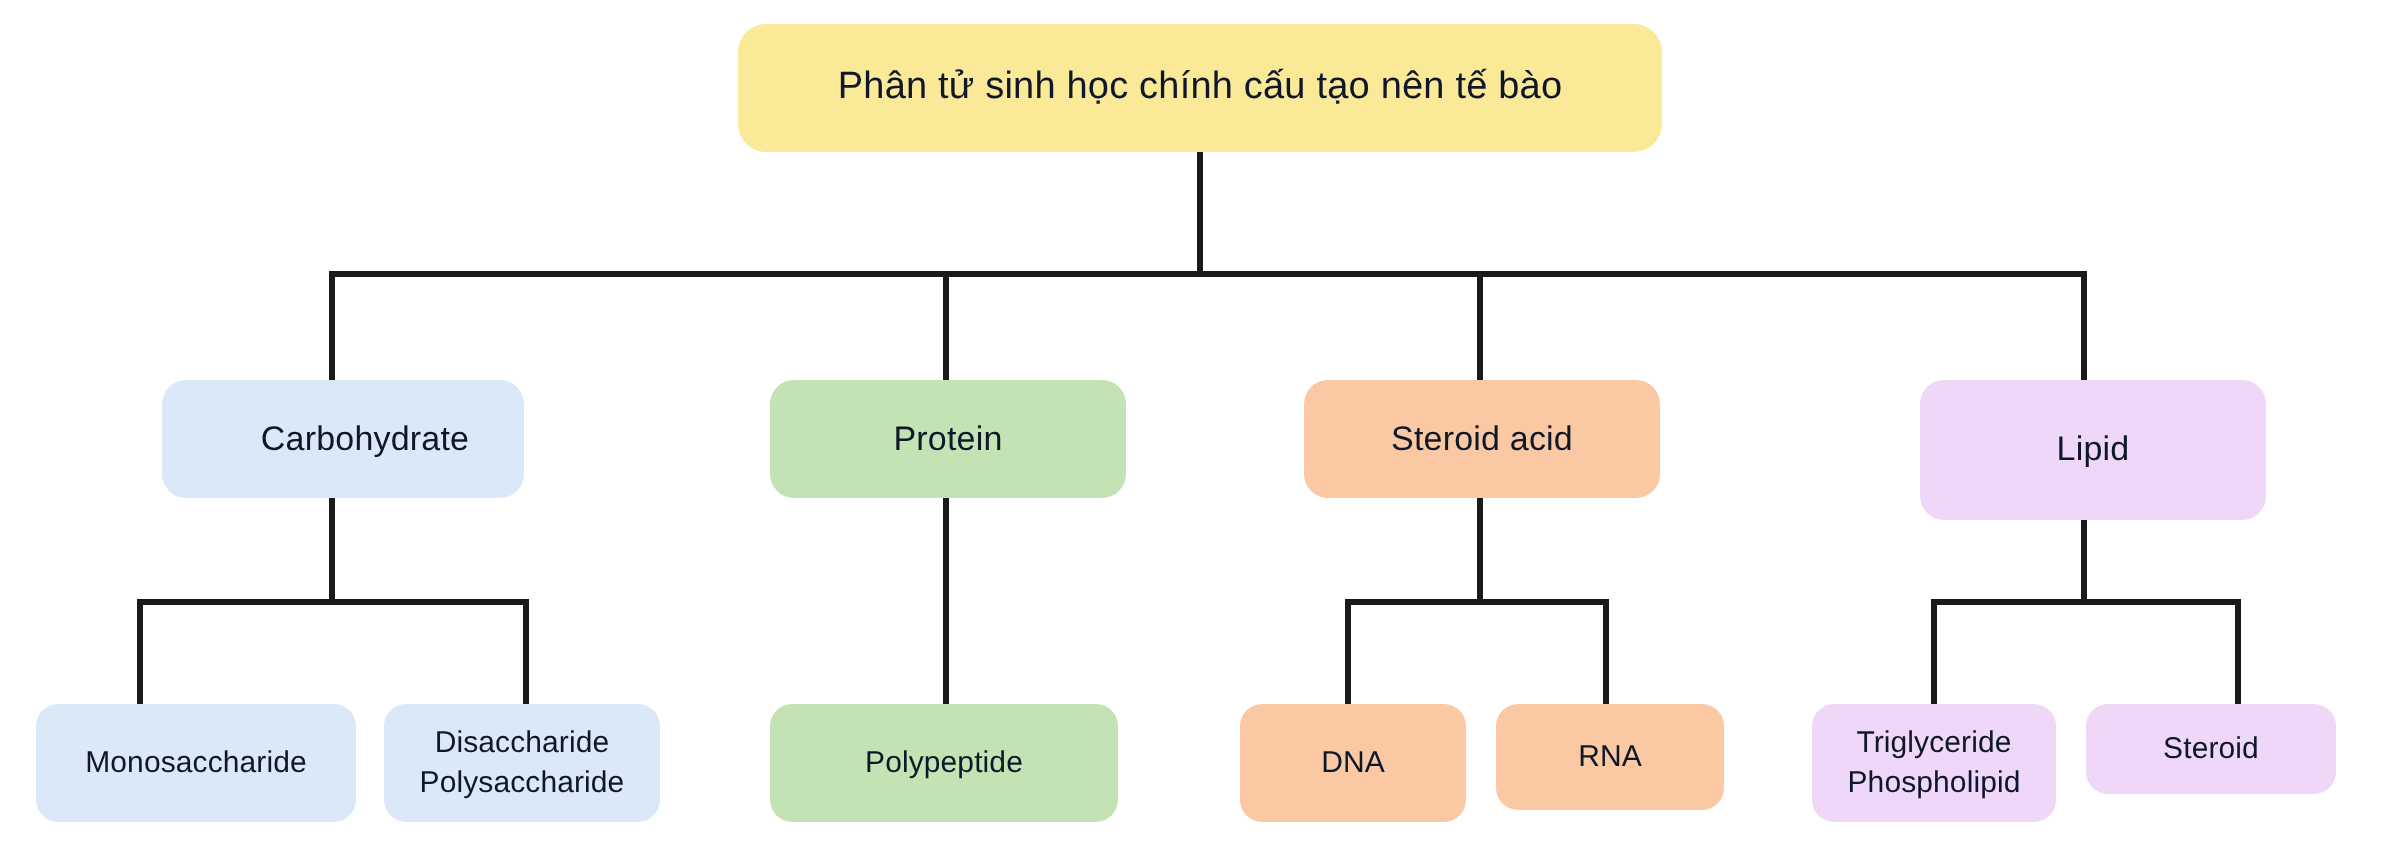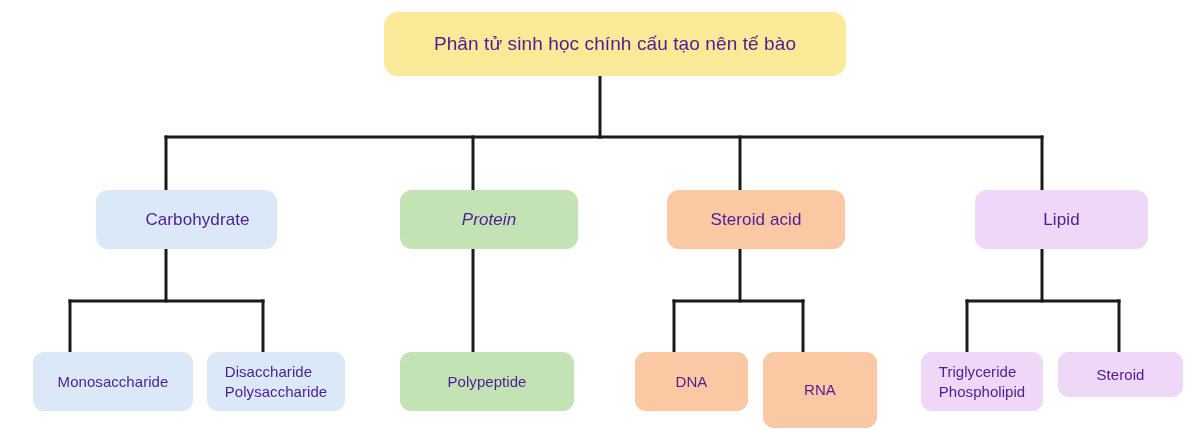--- a/index.html
+++ b/index.html
@@ -23,27 +23,26 @@
     width: 1199px;
     height: 429px;
     pointer-events: none;
   }
   .node {
     position: absolute;
     box-sizing: border-box;
     display: flex;
     align-items: center;
     justify-content: center;
-    text-align: left;
+    text-align: center;
     border-radius: 12px;
-    color: #4c1d95;
+    color: #0f172a;
     line-height: 1.28;
     white-space: pre-line;
     z-index: 2;
-    margin-left: 15px;
   }
   .node-root {
     border-radius: 14px;
     font-size: 19px;
     letter-spacing: .1px;
   }
   .node-cat {
     font-size: 17px;
     letter-spacing: .1px;
   }
@@ -77,23 +76,23 @@
       <line x1="967" y1="301" x2="1119" y2="301" stroke="#1a1a1a" stroke-width="3" stroke-linecap="square"></line>
       <line x1="967" y1="301" x2="967" y2="352" stroke="#1a1a1a" stroke-width="3" stroke-linecap="square"></line>
       <line x1="1119" y1="301" x2="1119" y2="352" stroke="#1a1a1a" stroke-width="3" stroke-linecap="square"></line>
     </svg>
   <div id="nodes">
       <div class="node node-root" style="left: 369px; top: 12px; width: 462px; height: 64px; background: rgb(250, 233, 151);">Phân tử sinh học chính cấu tạo nên tế bào</div>
       <div class="node node-cat" style="left: 81px; top: 190px; width: 181px; height: 59px; background: rgb(219, 232, 247); padding-left: 22px;">Carbohydrate</div>
       <div class="node node-leaf" style="left: 18px; top: 352px; width: 160px; height: 59px; background: rgb(219, 232, 247);">Monosaccharide</div>
       <div class="node node-leaf" style="left: 192px; top: 352px; width: 138px; height: 59px; background: rgb(219, 232, 247); border-radius: 11px;">Disaccharide
 Polysaccharide</div>
-      <div class="node node-cat" style="left: 385px; top: 190px; width: 178px; height: 59px; background: rgb(196, 227, 180); font-style: italic;">Protein</div>
+      <div class="node node-cat" style="left: 385px; top: 190px; width: 178px; height: 59px; background: rgb(196, 227, 180);">Protein</div>
       <div class="node node-leaf" style="left: 385px; top: 352px; width: 174px; height: 59px; background: rgb(196, 227, 180);">Polypeptide</div>
       <div class="node node-cat" style="left: 652px; top: 190px; width: 178px; height: 59px; background: rgb(250, 201, 164);">Steroid acid</div>
       <div class="node node-leaf" style="left: 620px; top: 352px; width: 113px; height: 59px; background: rgb(250, 201, 164);">DNA</div>
-      <div class="node node-leaf" style="left: 748px; top: 352px; width: 114px; height: 76px; background: rgb(250, 201, 164);">RNA</div>
-      <div class="node node-cat" style="left: 960px; top: 190px; width: 173px; height: 59px; background: rgb(238, 215, 247);">Lipid</div>
+      <div class="node node-leaf" style="left: 748px; top: 352px; width: 114px; height: 53px; background: rgb(250, 201, 164);">RNA</div>
+      <div class="node node-cat" style="left: 960px; top: 190px; width: 173px; height: 70px; background: rgb(238, 215, 247);">Lipid</div>
       <div class="node node-leaf" style="left: 906px; top: 352px; width: 122px; height: 59px; background: rgb(238, 215, 247);">Triglyceride
 Phospholipid</div>
       <div class="node node-leaf" style="left: 1043px; top: 352px; width: 125px; height: 45px; background: rgb(238, 215, 247);">Steroid</div>
     </div>
 </div>
 
 </body></html>

